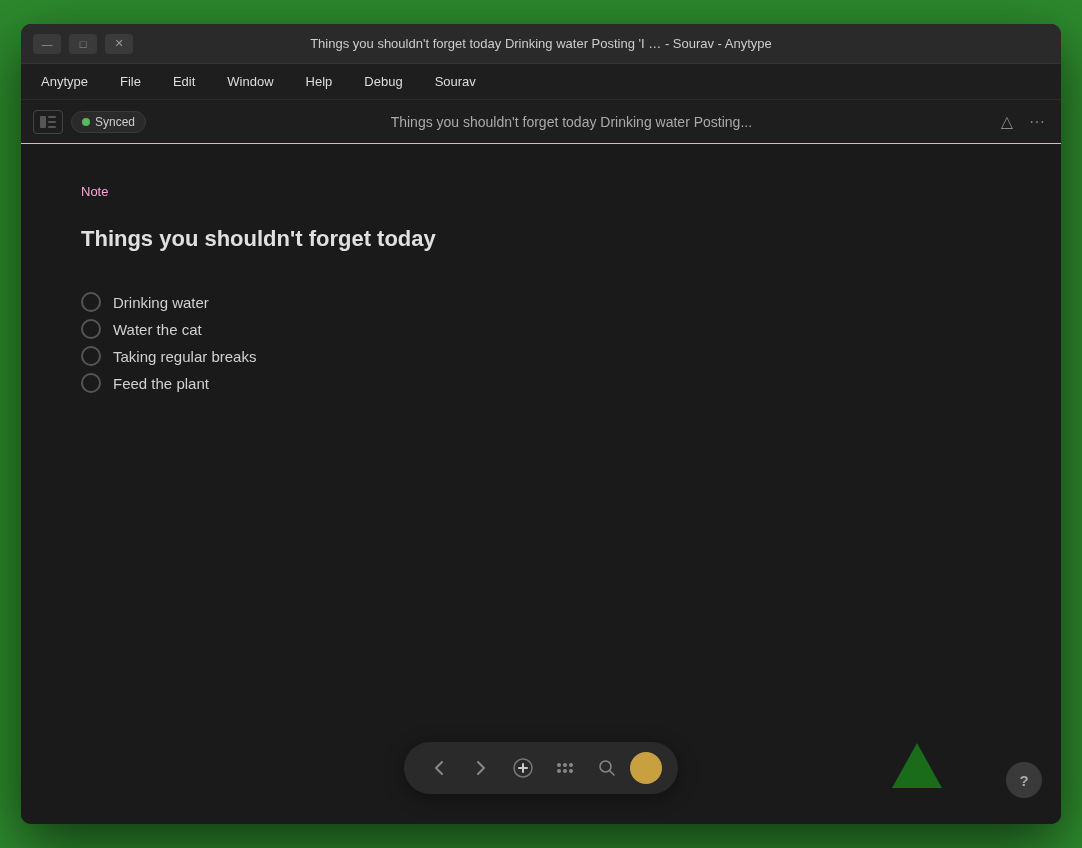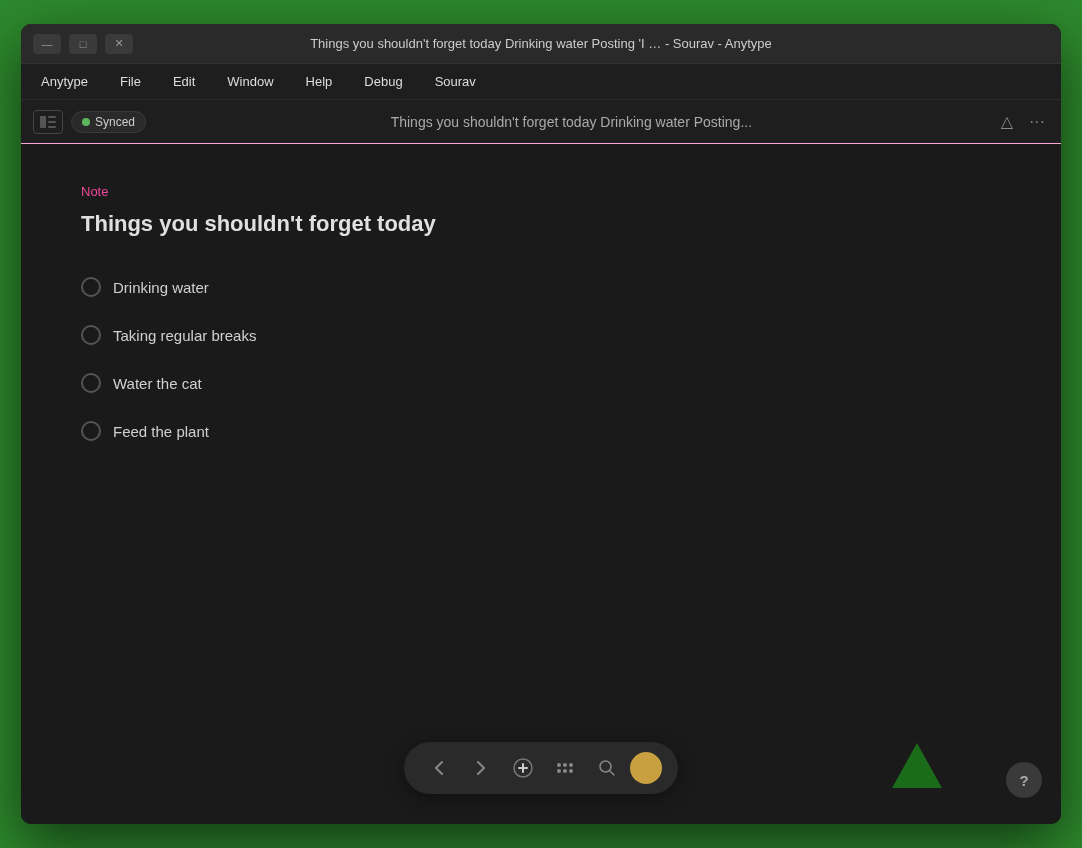--- a/index.html
+++ b/index.html
@@ -189,36 +189,36 @@
     
     .main-content {
       flex: 1;
       background: #1a1a1a;
       padding: 40px 60px;
       overflow-y: auto;
       position: relative;
     }
 
     .note-label {
-      color: #ec4899;
+      color: #f9a8d4;
       font-size: 13px;
-      margin-bottom: 12px;
+      margin-bottom: 27px;
     }
 
     .note-title {
       color: #e0e0e0;
       font-size: 22px;
       font-weight: 600;
       margin-bottom: 40px;
     }
 
     .checklist {
       display: flex;
       flex-direction: column;
-      gap: 28px;
+      gap: 7px;
     }
 
     .checklist-item {
       display: flex;
       align-items: center;
       gap: 12px;
       cursor: pointer;
     }
 
     .check-circle {
@@ -390,26 +390,26 @@
     <div class="checklist">
 
       <div class="checklist-item">
         <div class="check-circle"></div>
         <span class="checklist-text">Drinking water</span>
       </div>
 
 
       <div class="checklist-item">
         <div class="check-circle"></div>
-        <span class="checklist-text">Taking regular breaks</span>
+        <span class="checklist-text">Water the cat</span>
       </div>
 
       <div class="checklist-item">
         <div class="check-circle"></div>
-        <span class="checklist-text">Water the cat</span>
+        <span class="checklist-text">Taking regular breaks</span>
       </div>
 
       <div class="checklist-item">
         <div class="check-circle"></div>
         <span class="checklist-text">Feed the plant</span>
       </div>
 
     </div>
 
     <div class="bottom-nav">

